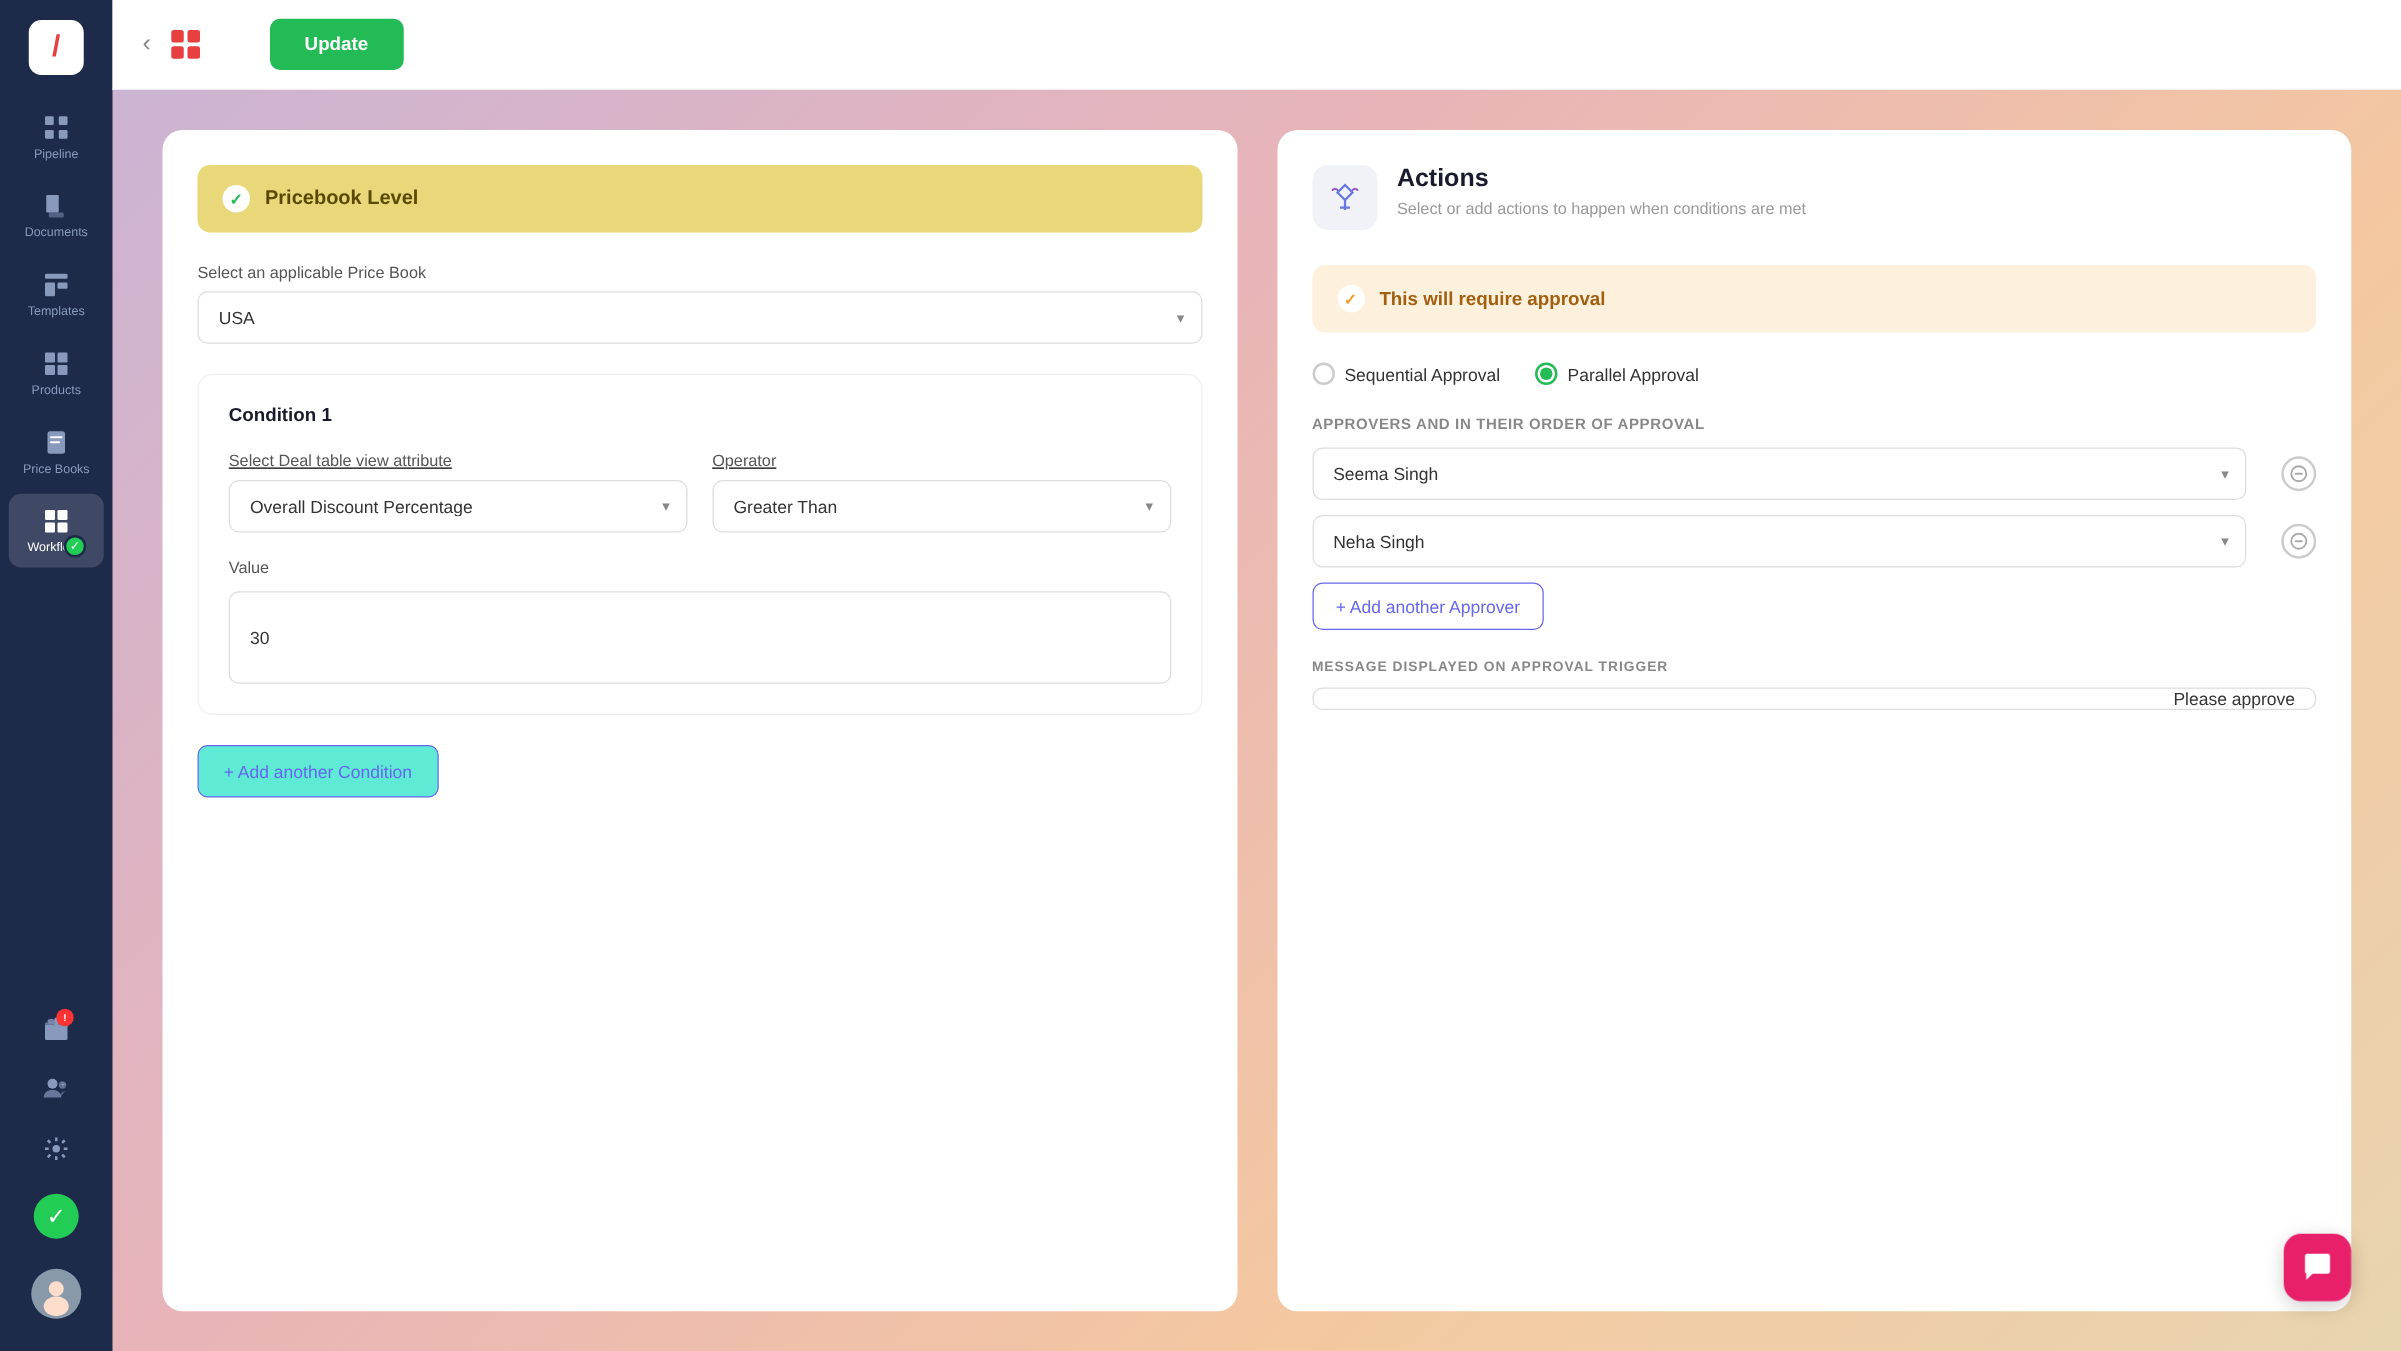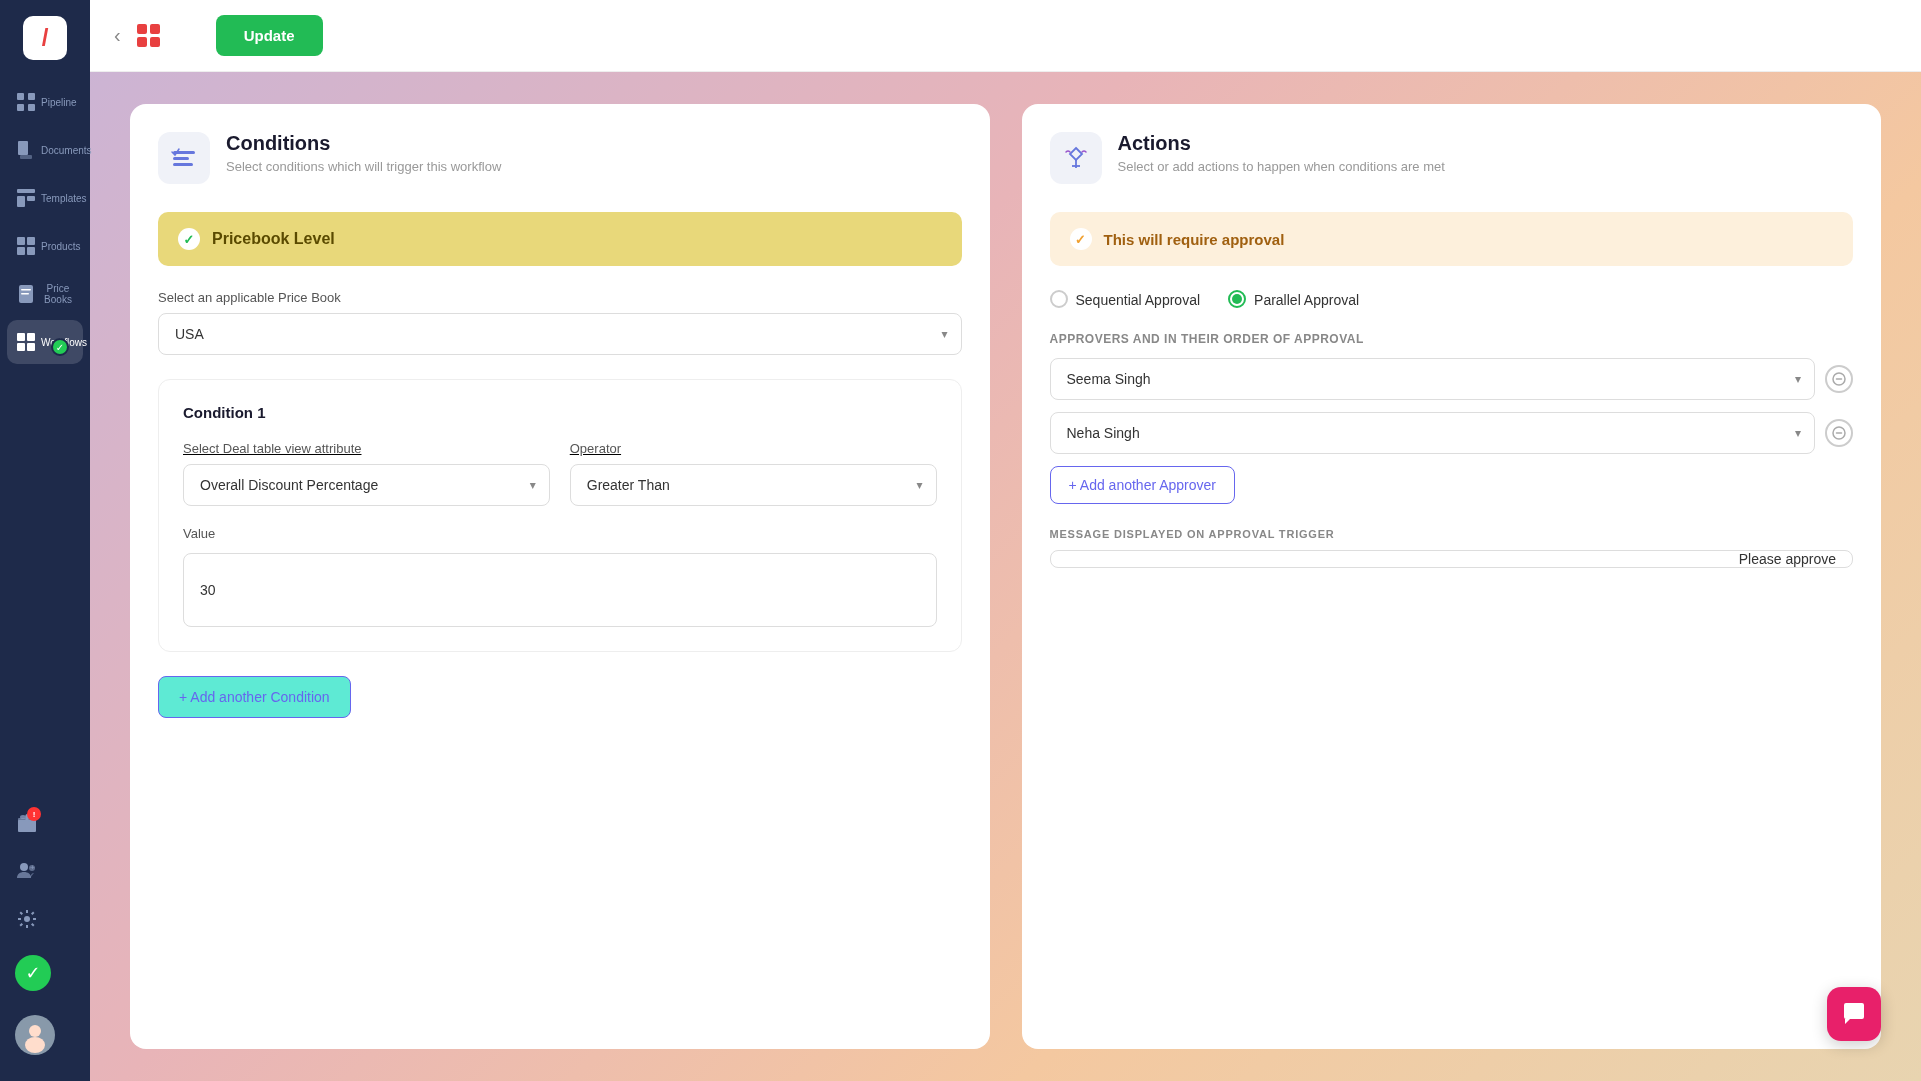--- a/index.html
+++ b/index.html
@@ -34,20 +34,21 @@
       align-items: center;
       justify-content: center;
       margin-bottom: 16px;
       color: #e85555;
       font-size: 22px;
       font-weight: 900;
     }
 
     .sidebar-item {
       display: flex;
+      flex-direction: column;
       align-items: center;
       gap: 4px;
       padding: 10px 8px;
       border-radius: 10px;
       cursor: pointer;
       width: 76px;
       color: #8899bb;
     }
 
     .sidebar-item.active {
@@ -384,21 +385,21 @@
       font-weight: 600;
       color: #888;
       text-transform: uppercase;
       letter-spacing: 0.5px;
       margin-bottom: 12px;
     }
 
     .approver-row {
       display: flex;
       align-items: center;
-      gap: 10px;
+      gap: 28px;
       margin-bottom: 12px;
     }
 
     .approver-select-wrapper {
       flex: 1;
       position: relative;
     }
 
     .approver-select-wrapper select {
       width: 100%;
@@ -645,34 +646,20 @@
         <div class="dot" style="background:#e84040;"></div>
         <div class="dot" style="background:#e84040;"></div>
       </div>
     </div>
     <button class="update-btn">Update</button>
   </div>
 
   <div class="content">
 
     <div class="card">
-      <div class="card-header">
-        <div class="card-icon">
-          <svg width="28" height="28" viewBox="0 0 28 28" fill="none">
-            <rect x="3" y="7" width="22" height="3" rx="1.5" fill="#6677dd"></rect>
-            <rect x="3" y="13" width="16" height="3" rx="1.5" fill="#6677dd"></rect>
-            <rect x="3" y="19" width="20" height="3" rx="1.5" fill="#6677dd"></rect>
-            <path d="M2 8 L5 11 L9 5" stroke="#6677dd" stroke-width="1.5" fill="none" stroke-linecap="round"></path>
-          </svg>
-        </div>
-        <div>
-          <div class="card-title">Conditions</div>
-          <div class="card-subtitle">Select conditions which will trigger this workflow</div>
-        </div>
-      </div>
 
       
       <div class="pricebook-banner">
         <div class="check-icon">✓</div>
         <span>Pricebook Level</span>
       </div>
 
       
       <div style="margin-bottom: 24px;">
         <div class="form-label">Select an applicable Price Book</div>

